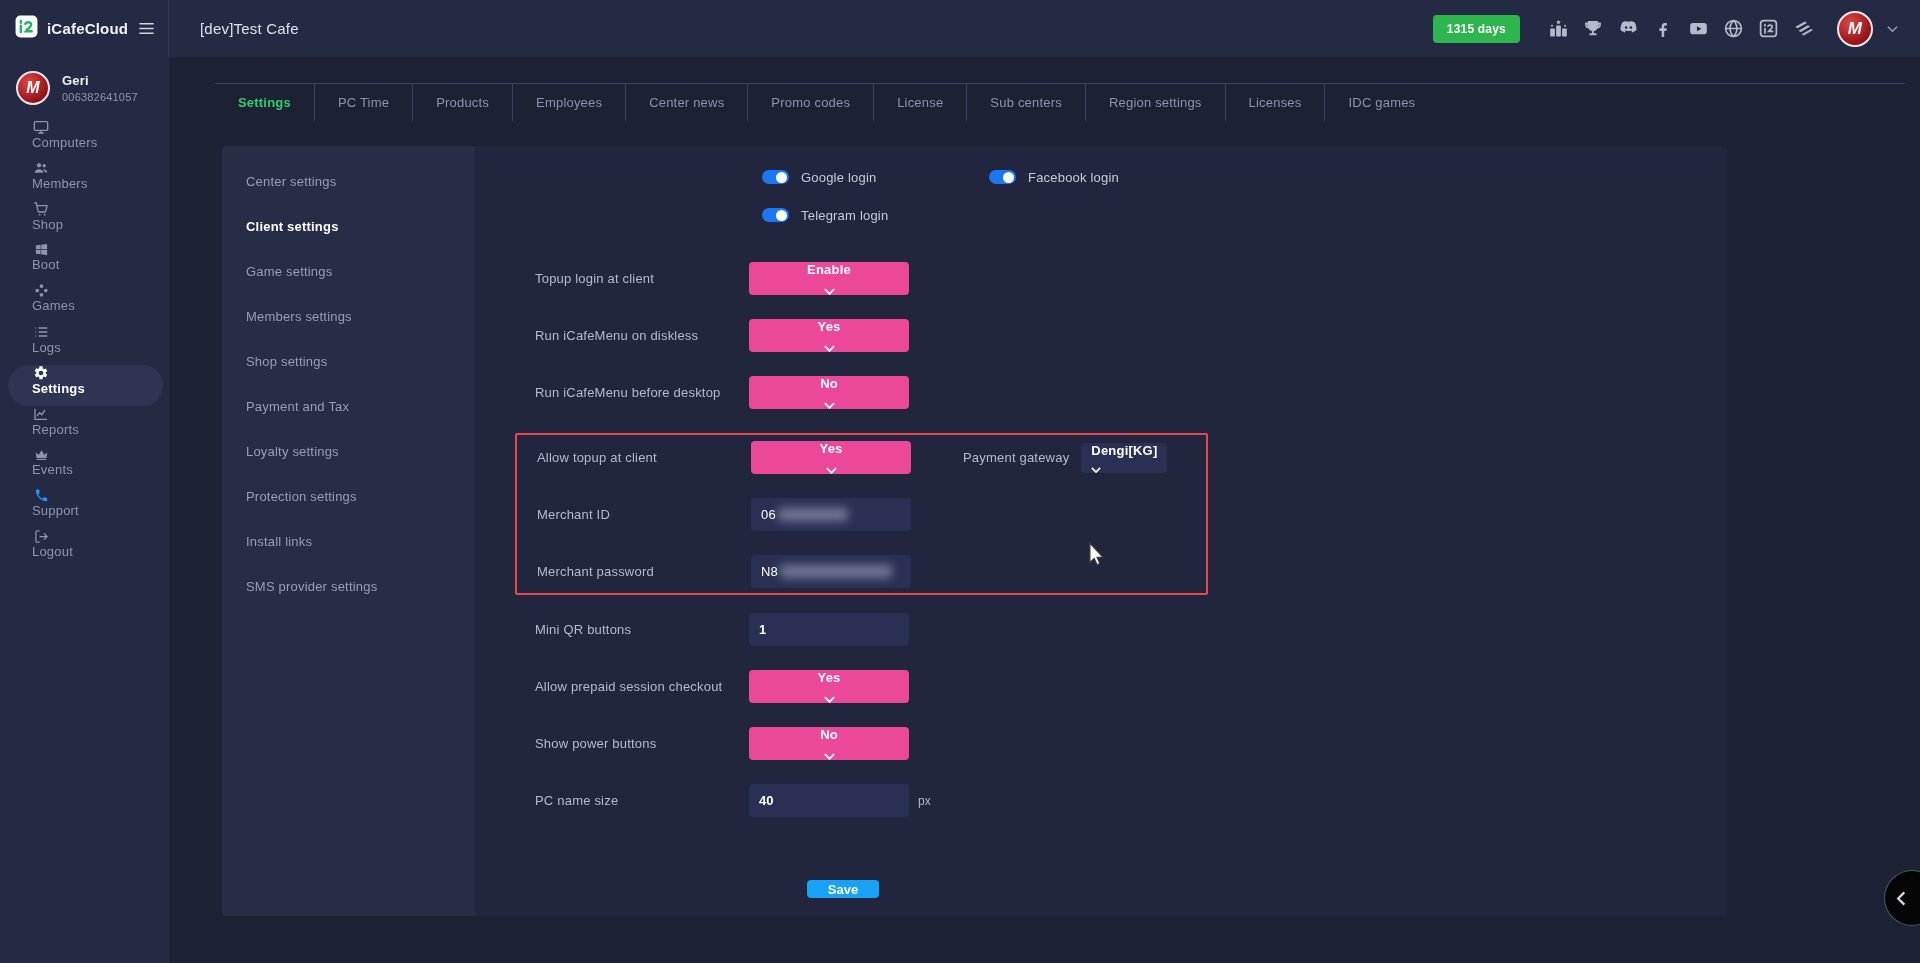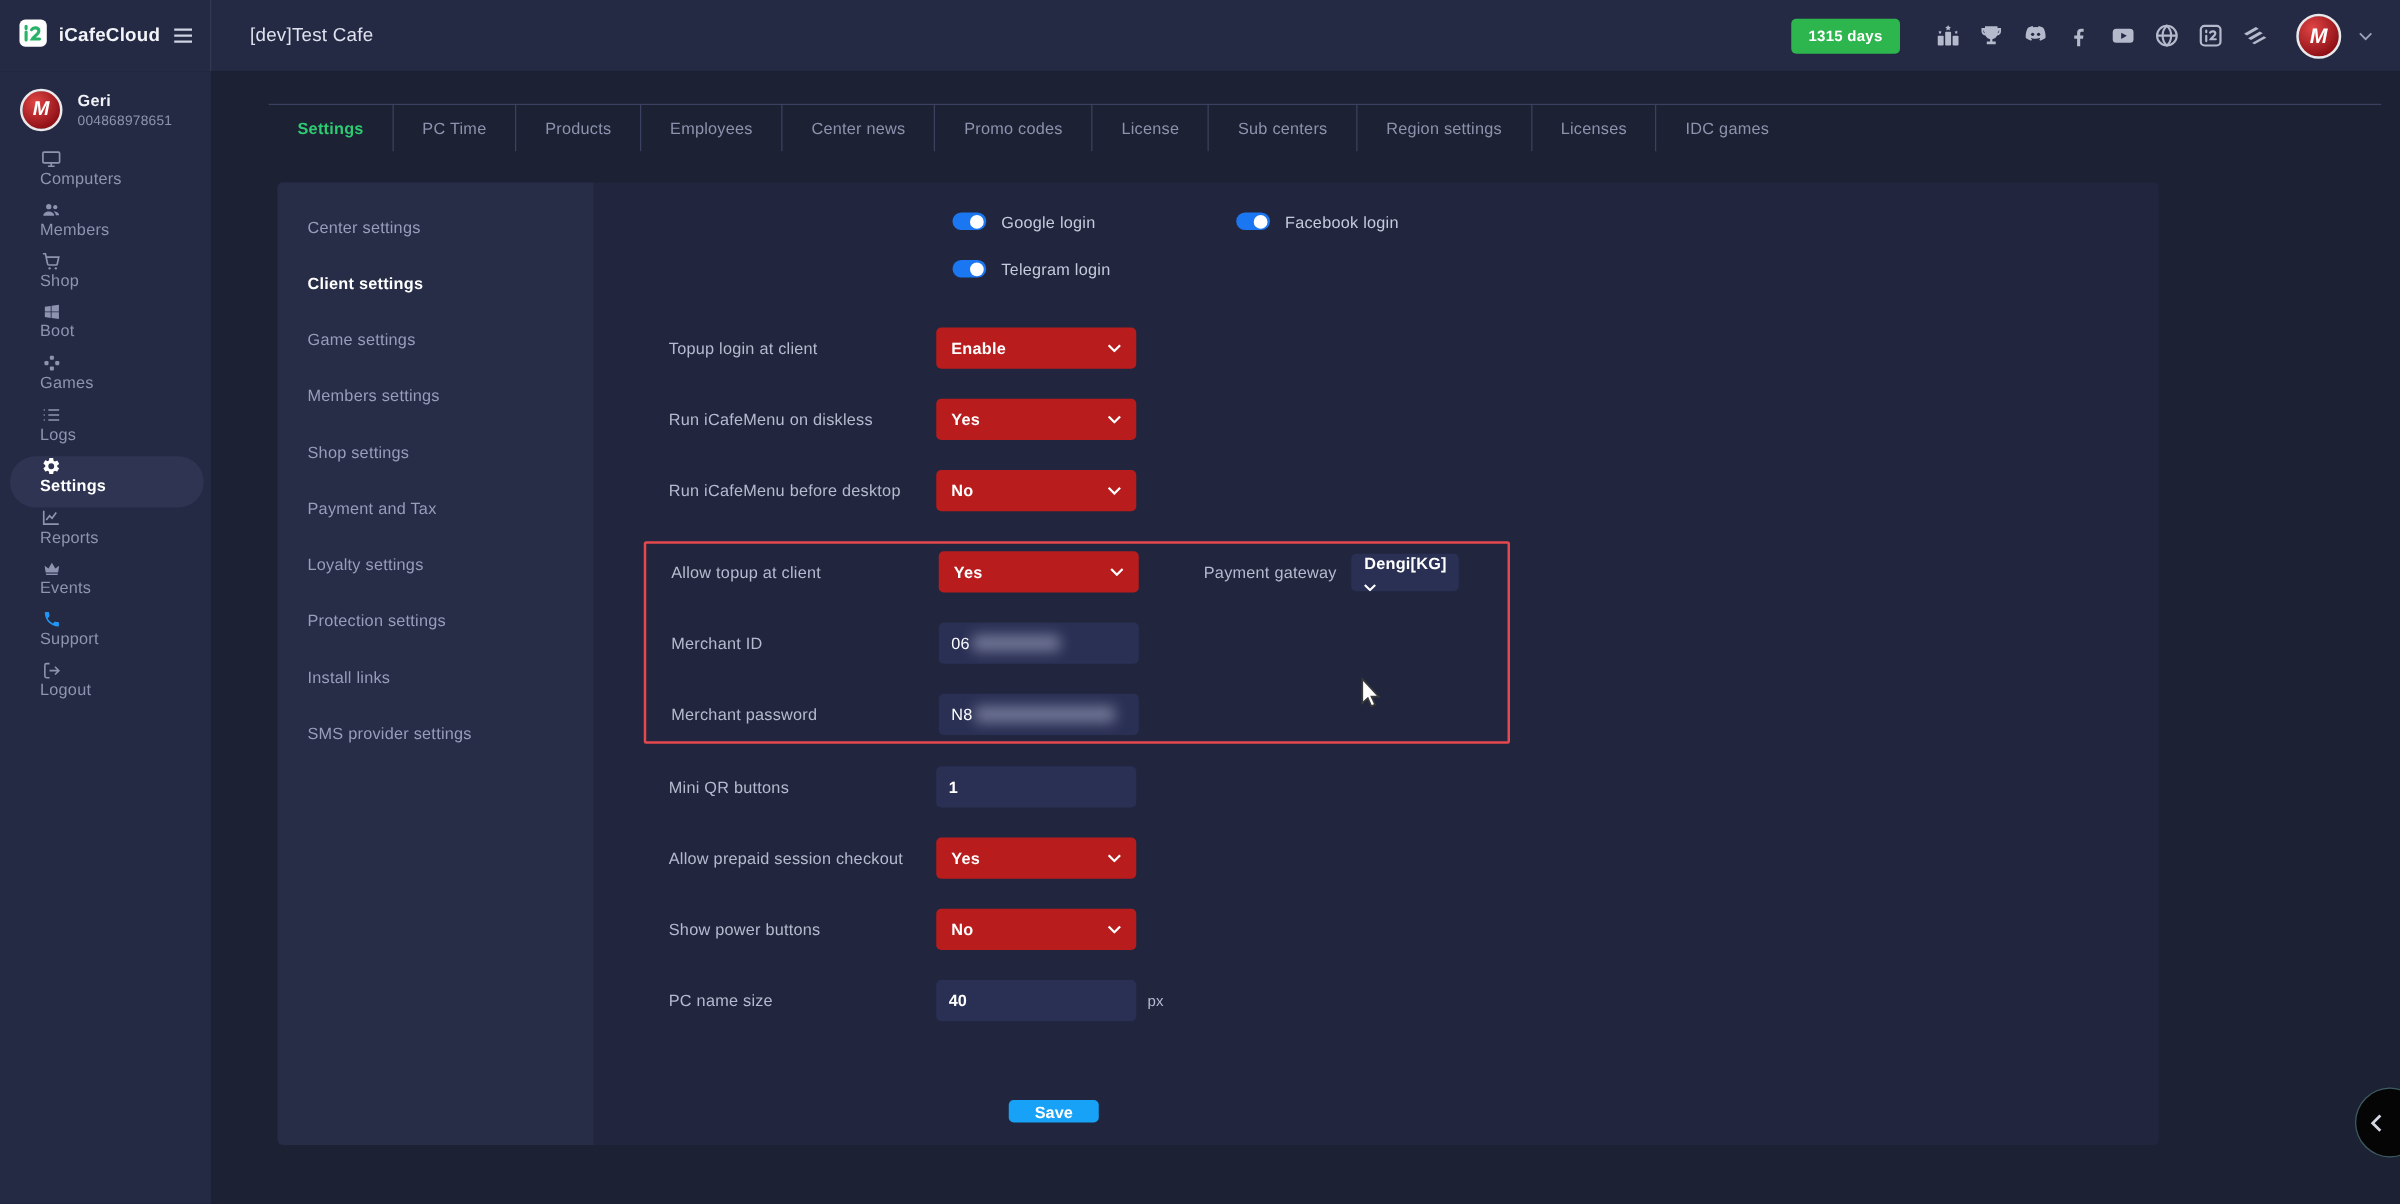--- a/index.html
+++ b/index.html
@@ -65,22 +65,22 @@
   .switch { width:27px; height:14px; border-radius:8px; background:#555b7a; position:relative;
     cursor:pointer; flex-shrink:0; }
   .switch.on { background:#1b76f2; }
   .switch .knob { position:absolute; width:11px; height:11px; border-radius:50%; background:#fff;
     top:1.5px; right:2px; }
   .toggle-label { margin-left:12px; font-size:13px; color:#c6cadc; }
 
   .rows { margin-top:40px; }
   .frow { display:flex; align-items:center; height:33px; margin-bottom:24px; }
   .frow-label { width:214px; flex-shrink:0; font-size:13px; color:#b6bace; }
-  .select { width:160px; height:33px; background:#b91c1c; border-radius:4px; display:flex;
-    align-items:center; justify-content:space-between; padding:0 12px; cursor:pointer; }
+  .select { width:160px; height:33px; background:#ec4899; border-radius:4px; display:flex;
+    align-items:center; justify-content:space-between; padding:0 12px; cursor:pointer;flex-direction:column; }
   .select .sel-val { font-size:13px; font-weight:600; color:#fff; }
   .chev { flex-shrink:0; display:flex; }
   .text-input { width:160px; height:33px; background:#2a3054; border:none; border-radius:4px;
     color:#fff; font-size:13px; font-weight:600; padding:0 10px;
     font-family:"Liberation Sans","DejaVu Sans",sans-serif; }
   .fake-input { width:160px; height:33px; background:#2a3054; border-radius:4px;
     display:flex; align-items:center; padding:0 10px; font-size:13px; font-weight:400; color:#fff; }
   .blur-block { height:13px; border-radius:3px; background:rgba(173,178,205,.55);
     filter:blur(5px); margin-left:2px; }
   .blur-id { width:70px; } .blur-pw { width:112px; }
@@ -191,21 +191,21 @@
   </div>
 </div>
 
 <div class="main-row">
 
   <aside class="sidebar" data-name="sidebar">
     <div class="user-block" data-name="sidebar-user">
       <span class="avatar user-avatar" data-name="sidebar-avatar">M</span>
       <span class="user-meta">
         <div class="user-name" data-name="user-name">Geri</div>
-        <div class="user-phone" data-name="user-phone">004868978651</div>
+        <div class="user-phone" data-name="user-phone">006382641057</div>
       </span>
     </div>
     <nav class="side-nav" data-name="sidebar-nav">
       <div class="side-item" data-name="sidebar-item-computers">
         <span class="s-icon" data-name="monitor-icon">
             <svg viewBox="0 0 24 24" width="16" height="16" fill="none" stroke="currentColor" stroke-width="2">
               <rect x="2" y="4" width="20" height="13" rx="1.5"></rect>
               <path d="M8 21h8M12 17v4"></path>
             </svg>
           </span>

